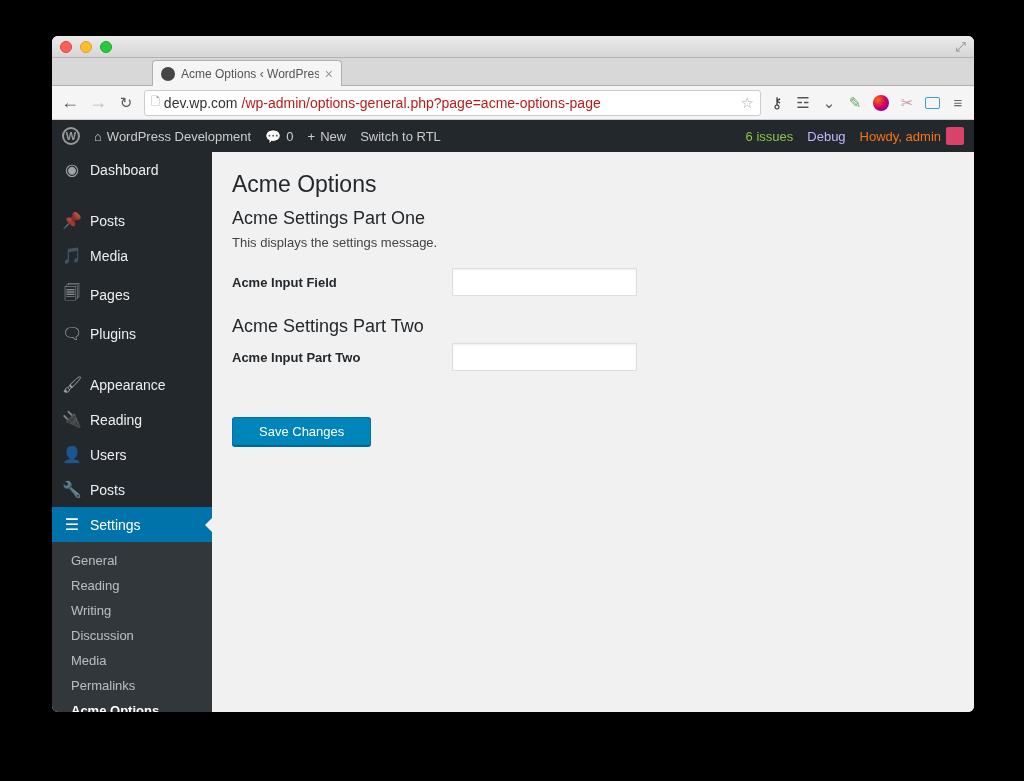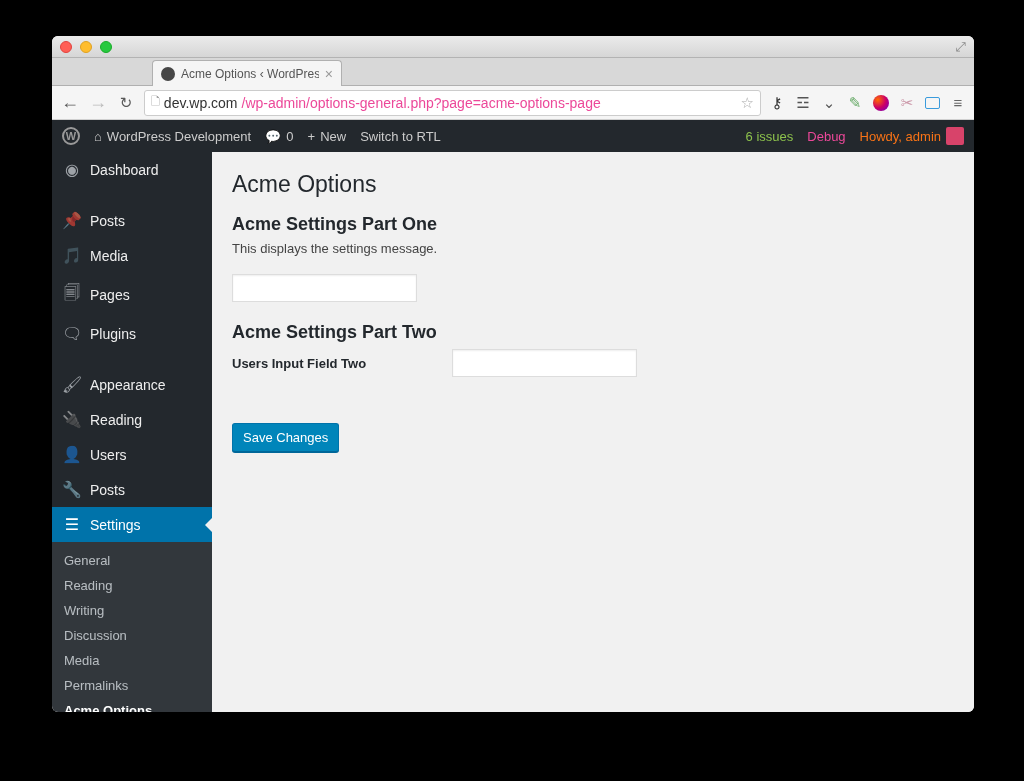--- a/index.html
+++ b/index.html
@@ -92,21 +92,21 @@
   background: #fff;
   display: flex;
   align-items: center;
   padding: 0 6px;
   gap: 4px;
   font-size: 14px;
   color: #333;
 }
 .omnibox .doc-icon { color: #888; font-size: 11px; }
 .omnibox .url-prefix { color: #333; }
-.omnibox .url-path { color: #ec4899; }
+.omnibox .url-path { color: #b91c1c; }
 .omnibox .star { margin-left: auto; color: #aaa; font-size: 15px; }
 .ext-icons { display: flex; gap: 10px; align-items: center; }
 .ext-icon { width: 16px; height: 16px; color: #555; font-size: 15px; display: flex; align-items:center; justify-content:center; }
 .ext-icon.key { color: #333; }
 .ext-icon.circle { background: radial-gradient(circle at 30% 30%, #ff6b00, #cc0066, #6600cc); border-radius:50%; }
 .ext-icon.box { border:1px solid #3a9bdc; width:15px; height:12px; border-radius:2px; }
 .hamburger { color:#666; }
 
 .wp-container { flex: 1; display: flex; flex-direction: column; overflow: hidden; }
 .wp-adminbar {
@@ -117,21 +117,21 @@
   align-items: center;
   font-size: 13px;
   padding: 0 10px;
   gap: 14px;
 }
 .wp-adminbar .abitem { display: flex; align-items: center; gap: 5px; cursor: pointer; }
 .wp-logo { width:18px; height:18px; border:2px solid #999; border-radius:50%; position:relative; overflow:hidden; display:flex; align-items:center; justify-content:center;}
 .wp-logo::after{ content:'W'; font-size:11px; font-weight:bold; color:#999;}
 .ab-spacer { flex: 1; }
 .ab-issues { color: #8cc14c; }
-.ab-debug { color: #ec4899; }
+.ab-debug { color: #c4b5fd; }
 .ab-howdy { color: #f97316; display:flex; align-items:center; gap:6px;}
 .ab-avatar { width:18px; height:18px; background:#d8436a; display:inline-block; border-radius:2px;}
 .wp-body { flex: 1; display: flex; overflow: hidden; }
 
 .wp-sidebar {
   width: 160px;
   background: #23282d;
   color: #eee;
   font-size: 14px;
   overflow-y: auto;
@@ -146,21 +146,21 @@
   position: relative;
 }
 .menu-item .mi-icon { width: 20px; text-align: center; font-size: 16px; color: rgba(240,245,250,.6);}
 .menu-item.current { background: #0073aa; color: #fff; }
 .menu-item.current .mi-icon { color:#fff; }
 .menu-item.current::after {
   content:''; position:absolute; right:-1px; top:50%; margin-top:-8px;
   border:8px solid transparent; border-right-color:#f1f1f1;
 }
 .menu-group-gap { height: 16px; }
-.submenu { background: #32373c; padding: 6px 0; }
+.submenu { background: #32373c; padding: 6px 7px; }
 .submenu-item {
   padding: 5px 12px;
   color: rgba(240,245,250,.7);
   font-size: 13px;
   cursor: pointer;
 }
 .submenu-item.current { color: #fff; font-weight: 600; }
 
 .wp-content {
   flex: 1;
@@ -169,23 +169,23 @@
   overflow-y: auto;
 }
 .wp-content h1 {
   font-size: 23px;
   font-weight: 400;
   color: #23282d;
   padding: 9px 0 4px;
 }
 .wp-content h2 {
   font-size: 18px;
-  font-weight: 700;
+  font-weight: 400;
   color: #23282d;
-  margin: 12px 0 6px;
+  margin: 6px 0 6px;
 }
 .wp-content p.desc {
   font-size: 13px;
   color: #444;
   margin: 6px 0 18px;
 }
 .form-row {
   display: flex;
   align-items: center;
   margin: 6px 0 20px;
@@ -203,21 +203,21 @@
   box-shadow: inset 0 1px 2px rgba(0,0,0,.07);
   background: #fff;
   font-size: 14px;
   padding: 0 6px;
 }
 .submit-btn {
   background: #0085ba;
   border: 1px solid #0073aa;
   border-bottom-color: #006799;
   color: #fff;
-  padding: 6px 10px;
+  padding: 6px 26px;
   font-size: 13px;
   border-radius: 3px;
   cursor: pointer;
   box-shadow: 0 1px 0 #006799;
   margin-top: 26px;
 }
 </style>
 </head>
 <body>
 
@@ -345,26 +345,27 @@
           <div class="submenu-item current">Acme Options</div>
         </div>
       </div>
 
       <div class="wp-content">
         <h1>Acme Options</h1>
 
         <h2>Acme Settings Part One</h2>
         <p class="desc">This displays the settings message.</p>
         <div class="form-row">
+          <label>Acme Input Field</label>
           <input type="text" value="" style="">
         </div>
 
         <h2>Acme Settings Part Two</h2>
         <div class="form-row">
-          <label>Users Input Field Two</label>
+          <label>Acme Input Part Two</label>
           <input type="text" value="" style="">
         </div>
 
         <button class="submit-btn">Save Changes</button>
       </div>
 
     </div>
   </div>
 </div>
 

